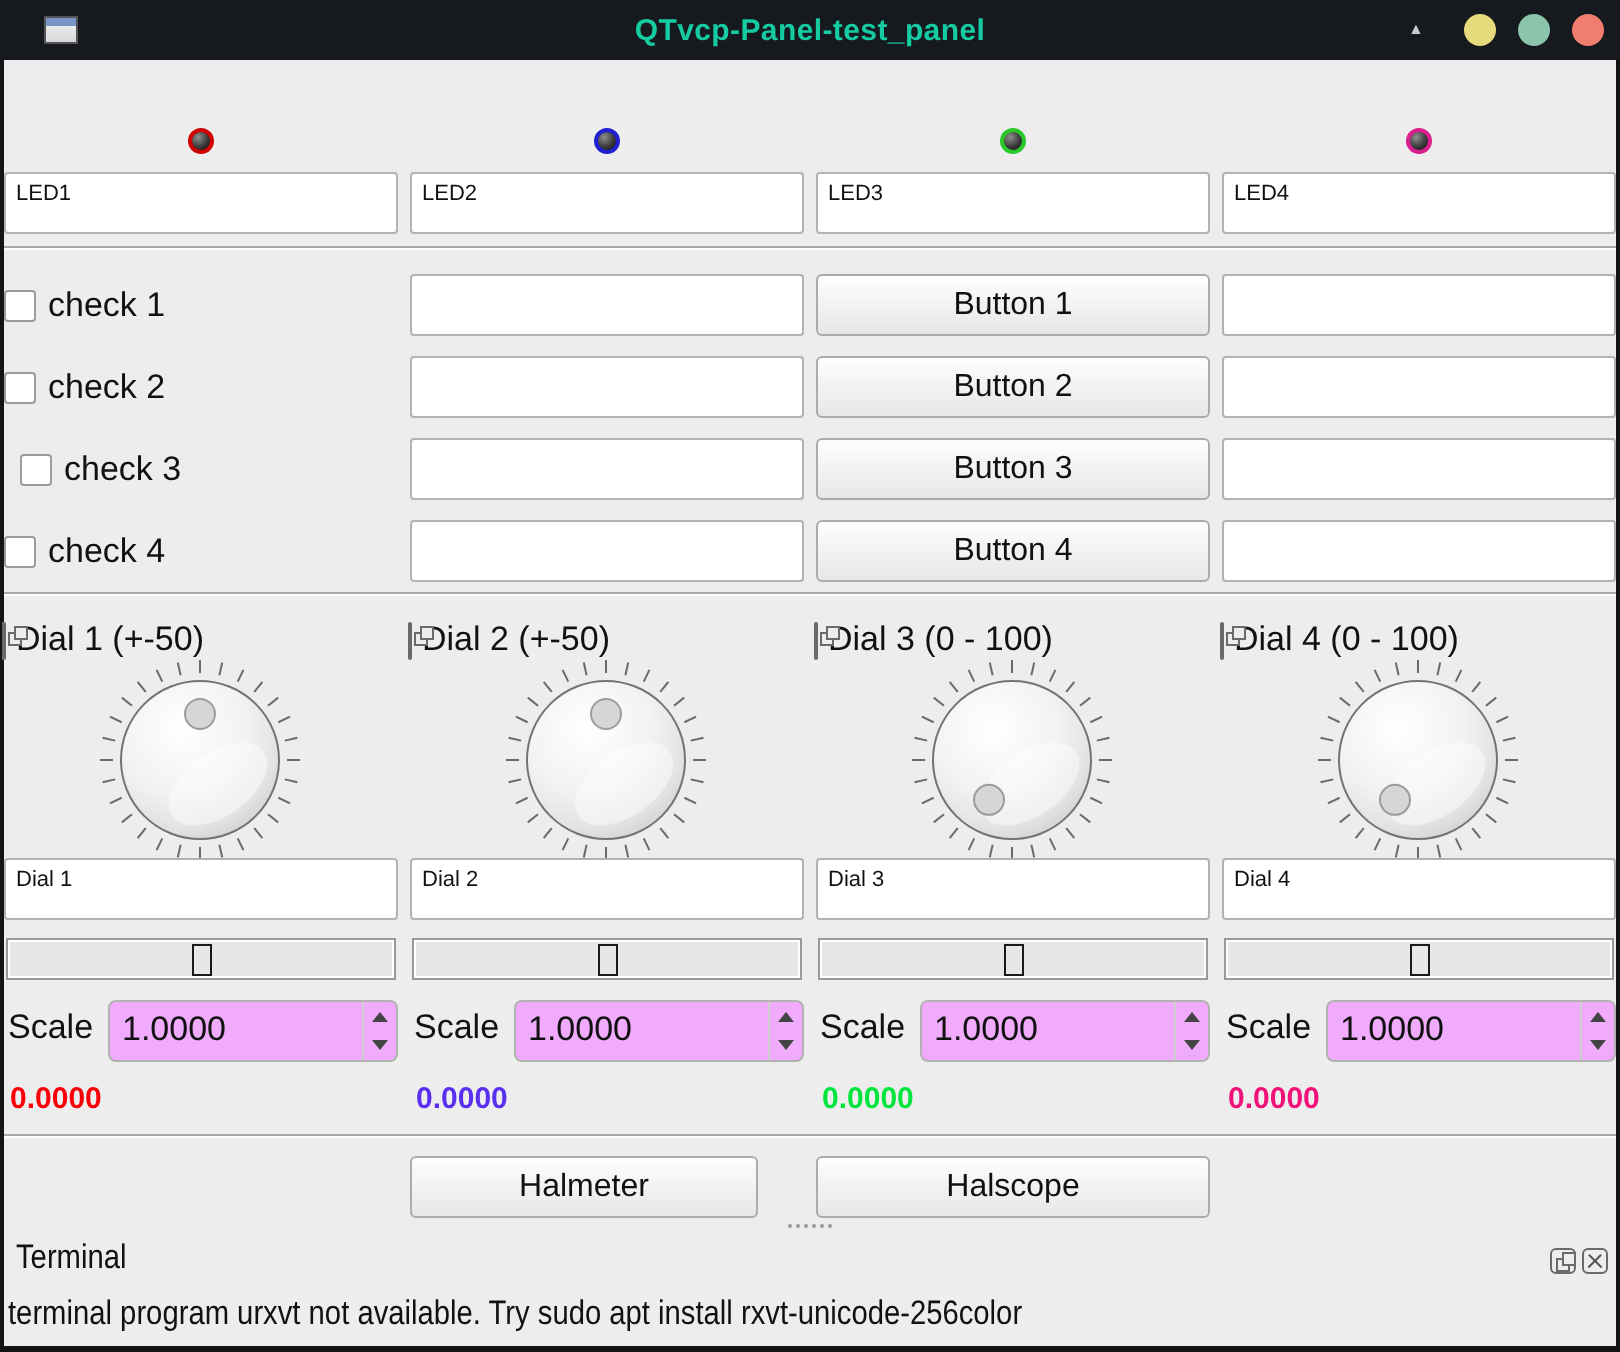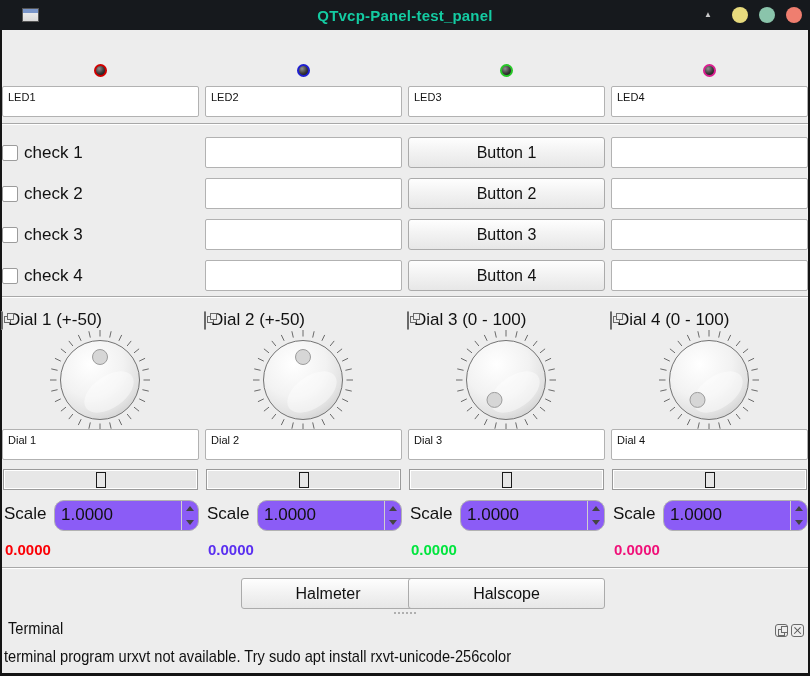--- a/index.html
+++ b/index.html
@@ -44,21 +44,21 @@
   .close-icon { width:13px; height:13px; border:1px solid #6a6a6a; border-radius:3px; position:relative; cursor:pointer; background:#ededed; }
   .close-icon::before, .close-icon::after { content:""; position:absolute; left:1px; top:5px; width:9px; height:1.4px; background:#555; }
   .close-icon::before { transform:rotate(45deg); }
   .close-icon::after  { transform:rotate(-45deg); }
 
   .bar { left:1px; top:161px; width:195px; height:21px; background:#e7e7e7; border:1px solid #9a9a9a;
          box-shadow:inset 0 0 0 1px #fff; display:flex; align-items:center; justify-content:center; }
   .tofu { width:10px; height:16px; border:1.5px solid #1a1a1a; }
 
   .scale-label { font-size:17px; color:#111; left:2px; top:196px; }
-  .spinbox { left:52px; top:192px; width:145px; height:31px; background:#8b5cf6; border:1px solid #b2b2b2; border-radius:10px; display:flex; }
+  .spinbox { left:52px; top:192px; width:145px; height:31px; background:#f0abfc; border:1px solid #b2b2b2; border-radius:4px; display:flex; }
   .spin-text { flex:1; font-size:17px; color:#111; padding:4px 0 0 6px; }
   .spin-btns { width:17px; border-left:1px solid #cfcfcf; display:flex; flex-direction:column; }
   .spin-up, .spin-down { flex:1; display:flex; align-items:center; justify-content:center; cursor:pointer; }
   .tri-up   { width:0; height:0; border-left:4px solid transparent; border-right:4px solid transparent; border-bottom:5px solid #444; }
   .tri-down { width:0; height:0; border-left:4px solid transparent; border-right:4px solid transparent; border-top:5px solid #444; }
 
   .readout { font-size:15px; font-weight:bold; left:3px; top:233px; }
 
   .grip { display:flex; gap:2px; }
   .grip i { width:2px; height:2px; border-radius:50%; background:#9a9a9a; }
@@ -96,21 +96,21 @@
   <div class="hsep" style="top:93px;"></div>
 
   <div class="checkrow" style="position:absolute; left:0px; top:107px;">
     <span class="checkbox"></span>
     <span class="checklabel">check 1</span>
   </div>
   <div class="checkrow" style="position:absolute; left:0px; top:148px;">
     <span class="checkbox"></span>
     <span class="checklabel">check 2</span>
   </div>
-  <div class="checkrow" style="position:absolute; left:0px; top:189px;">
+  <div class="checkrow" style="position:absolute; left:8px; top:189px;">
     <span class="checkbox"></span>
     <span class="checklabel">check 3</span>
   </div>
   <div class="checkrow" style="position:absolute; left:0px; top:230px;">
     <span class="checkbox"></span>
     <span class="checklabel">check 4</span>
   </div>
 
   <div class="field" style="left:203px; top:107px; width:197px;"></div>
   <div class="field" style="left:203px; top:148px; width:197px;"></div>
@@ -376,21 +376,21 @@
         <span class="spin-down">
             <i class="tri-down"></i>
           </span>
       </span>
     </div>
     <span class="readout" style="color: rgb(240, 17, 121);">0.0000</span>
   </div>
 
   <div class="hsep" style="top:537px;"></div>
 
-  <div class="qbtn" style="position:absolute; left:203px; top:548px; width:174px;margin-left:36px;">Halmeter</div>
+  <div class="qbtn" style="position:absolute; left:203px; top:548px; width:174px;">Halmeter</div>
   <div class="qbtn" style="position:absolute; left:406px; top:548px; width:197px;">Halscope</div>
 
   <div class="grip" style="left:392px; top:582px;">
     <i></i>
       <i></i>
       <i></i>
       <i></i>
       <i></i>
       <i></i>
   </div>

